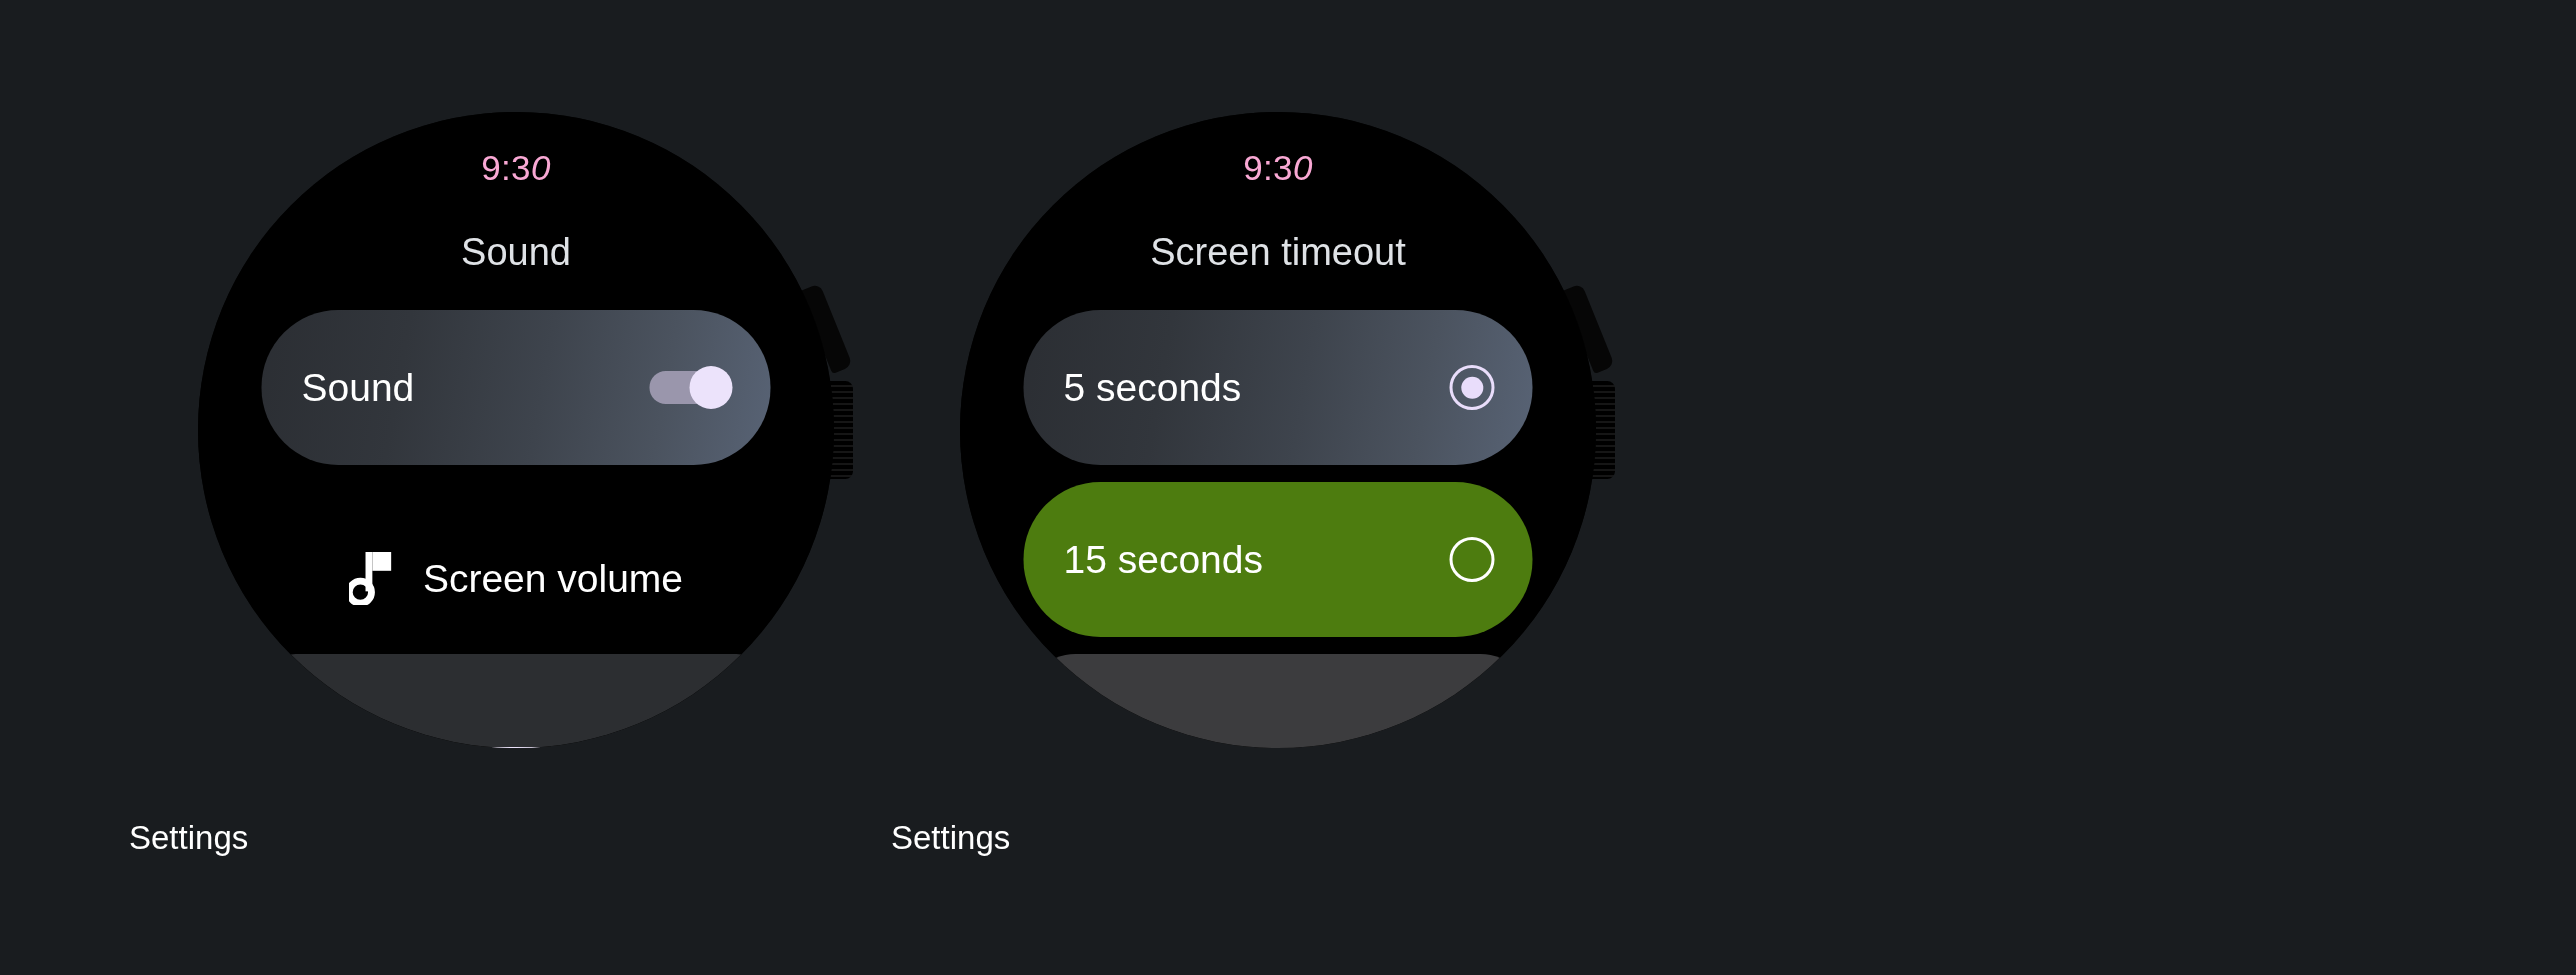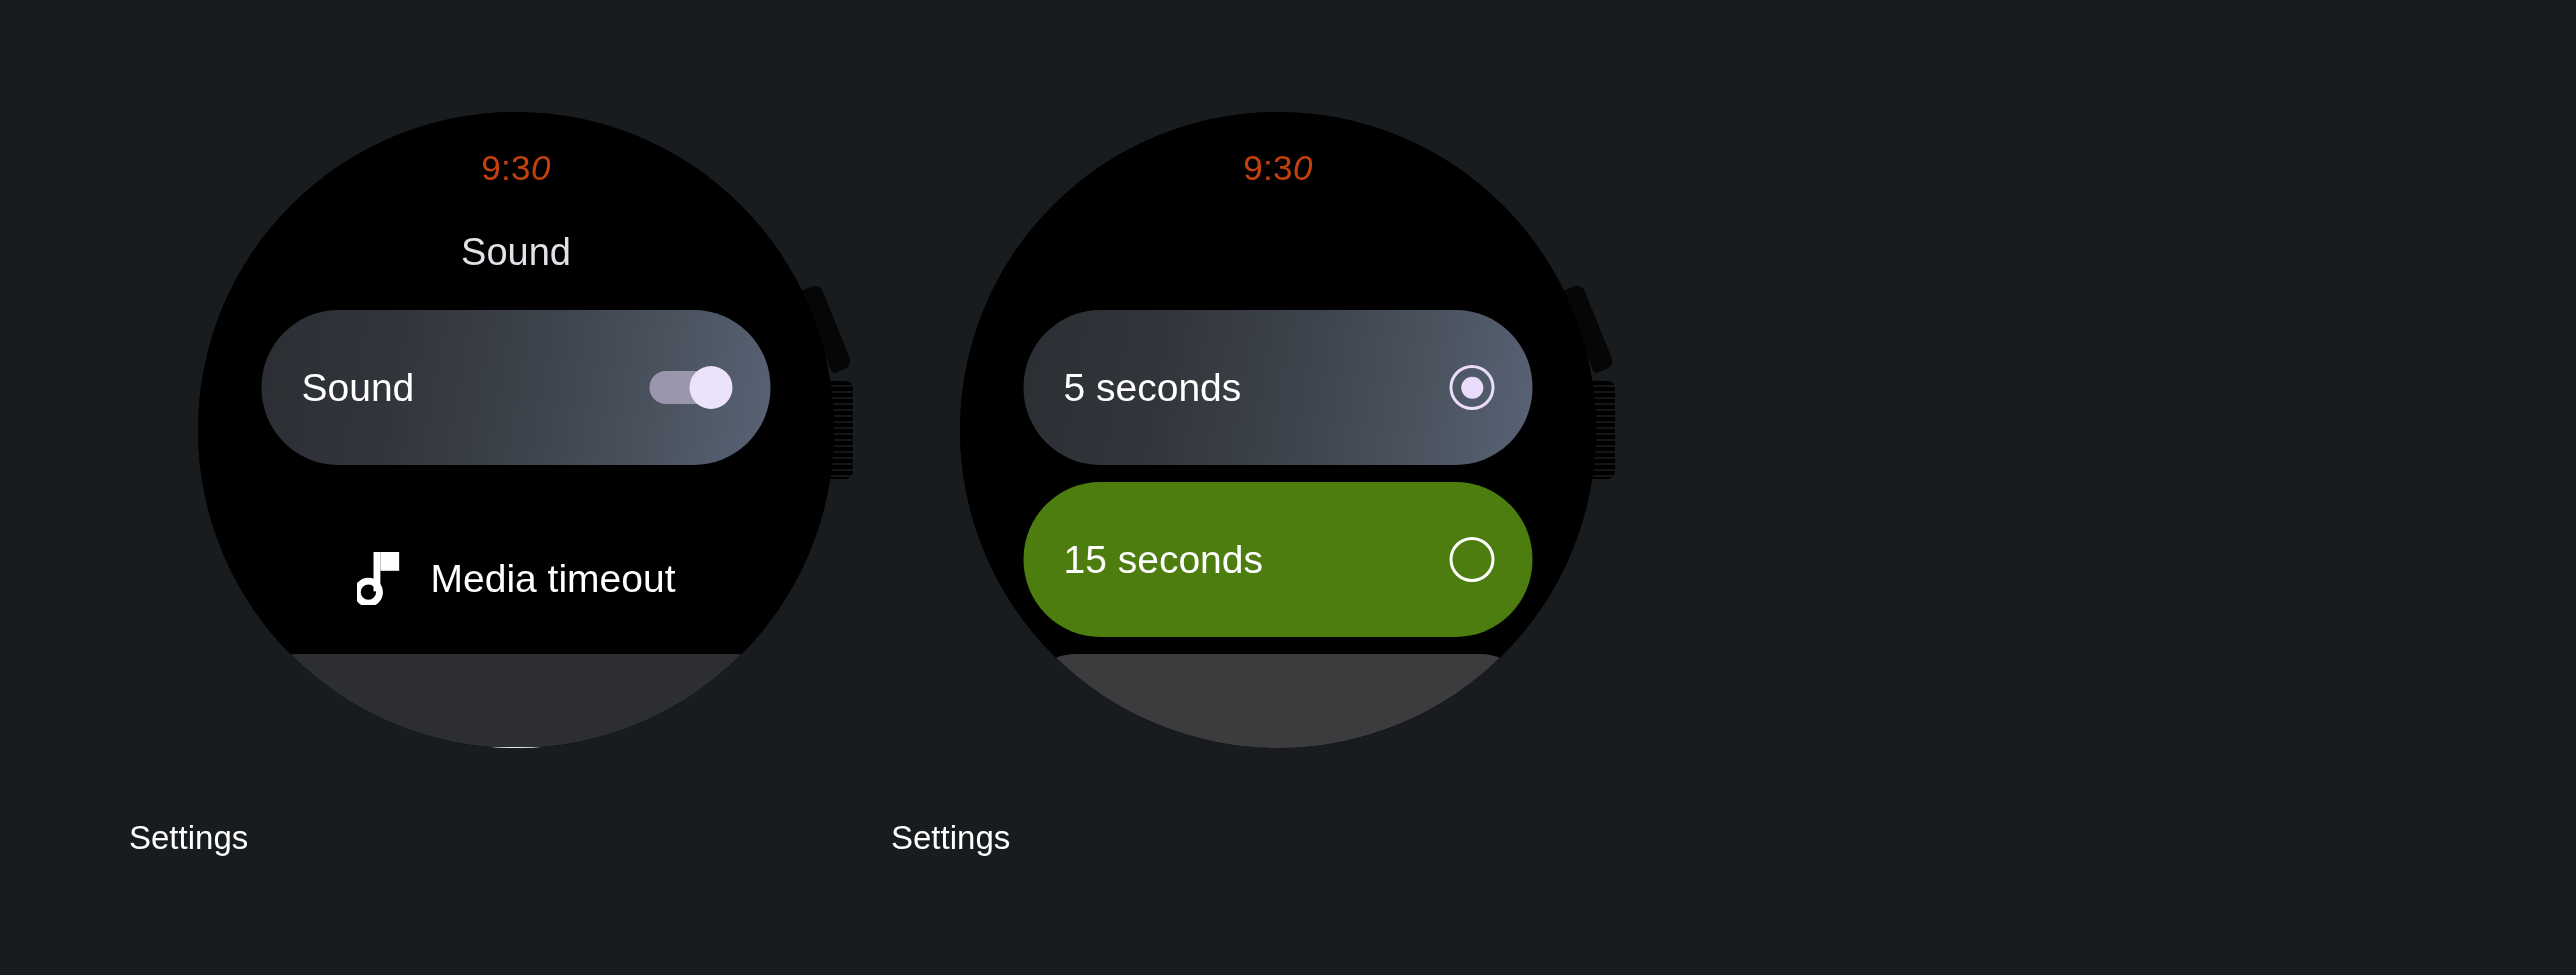--- a/index.html
+++ b/index.html
@@ -64,21 +64,21 @@
     border-radius:50%;
     background:#000000;
     overflow:hidden;
     z-index:3;
   }
 
   
   .time {
     position:absolute; top:36px; left:0; right:0;
     text-align:center;
-    color:#c2410c;
+    color:#f9a8d4;
     font-size:35px;
     font-weight:500;
     letter-spacing:0.3px;
   }
   .time .slant { font-style:italic; }
 
   .page-title {
     position:absolute; top:119px; left:0; right:0;
     text-align:center;
     color:#dfe2e6;
@@ -239,21 +239,21 @@
         </div>
 
         <div class="media-row" style="top:440px;">
           <span class="note-icon">
             <svg viewBox="0 0 52 62" width="45" height="53" aria-hidden="true">
               <rect x="19" y="0" width="8" height="46" fill="#ffffff"></rect>
               <rect x="27" y="0" width="22" height="22" fill="#ffffff"></rect>
               <circle cx="13" cy="47" r="13" fill="none" stroke="#ffffff" stroke-width="8"></circle>
             </svg>
           </span>
-          <span class="media-label">Media timeout</span>
+          <span class="media-label">Screen volume</span>
         </div>
 
         <div class="slider-card" style="top:542px;">
           <span class="slider-track">
             <span class="slider-fill" style="width:38%;"></span>
             <span class="slider-fill" style="width:30%; border-right:none;"></span>
           </span>
         </div>
 
       </div>
@@ -267,20 +267,21 @@
 
       <div class="side-button"></div>
       <div class="crown"></div>
 
       <div class="bezel"></div>
 
       <div class="screen">
 
         <div class="time"><span>9:3</span><span class="slant">0</span></div>
 
+        <div class="page-title">Screen timeout</div>
 
         <div class="card card-grad" style="top:198px;">
           <span class="card-label">5 seconds</span>
           <span class="radio radio-on">
             <span class="radio-dot"></span>
           </span>
         </div>
 
         <div class="card card-flat" style="top:370px;">
           <span class="card-label">15 seconds</span>

